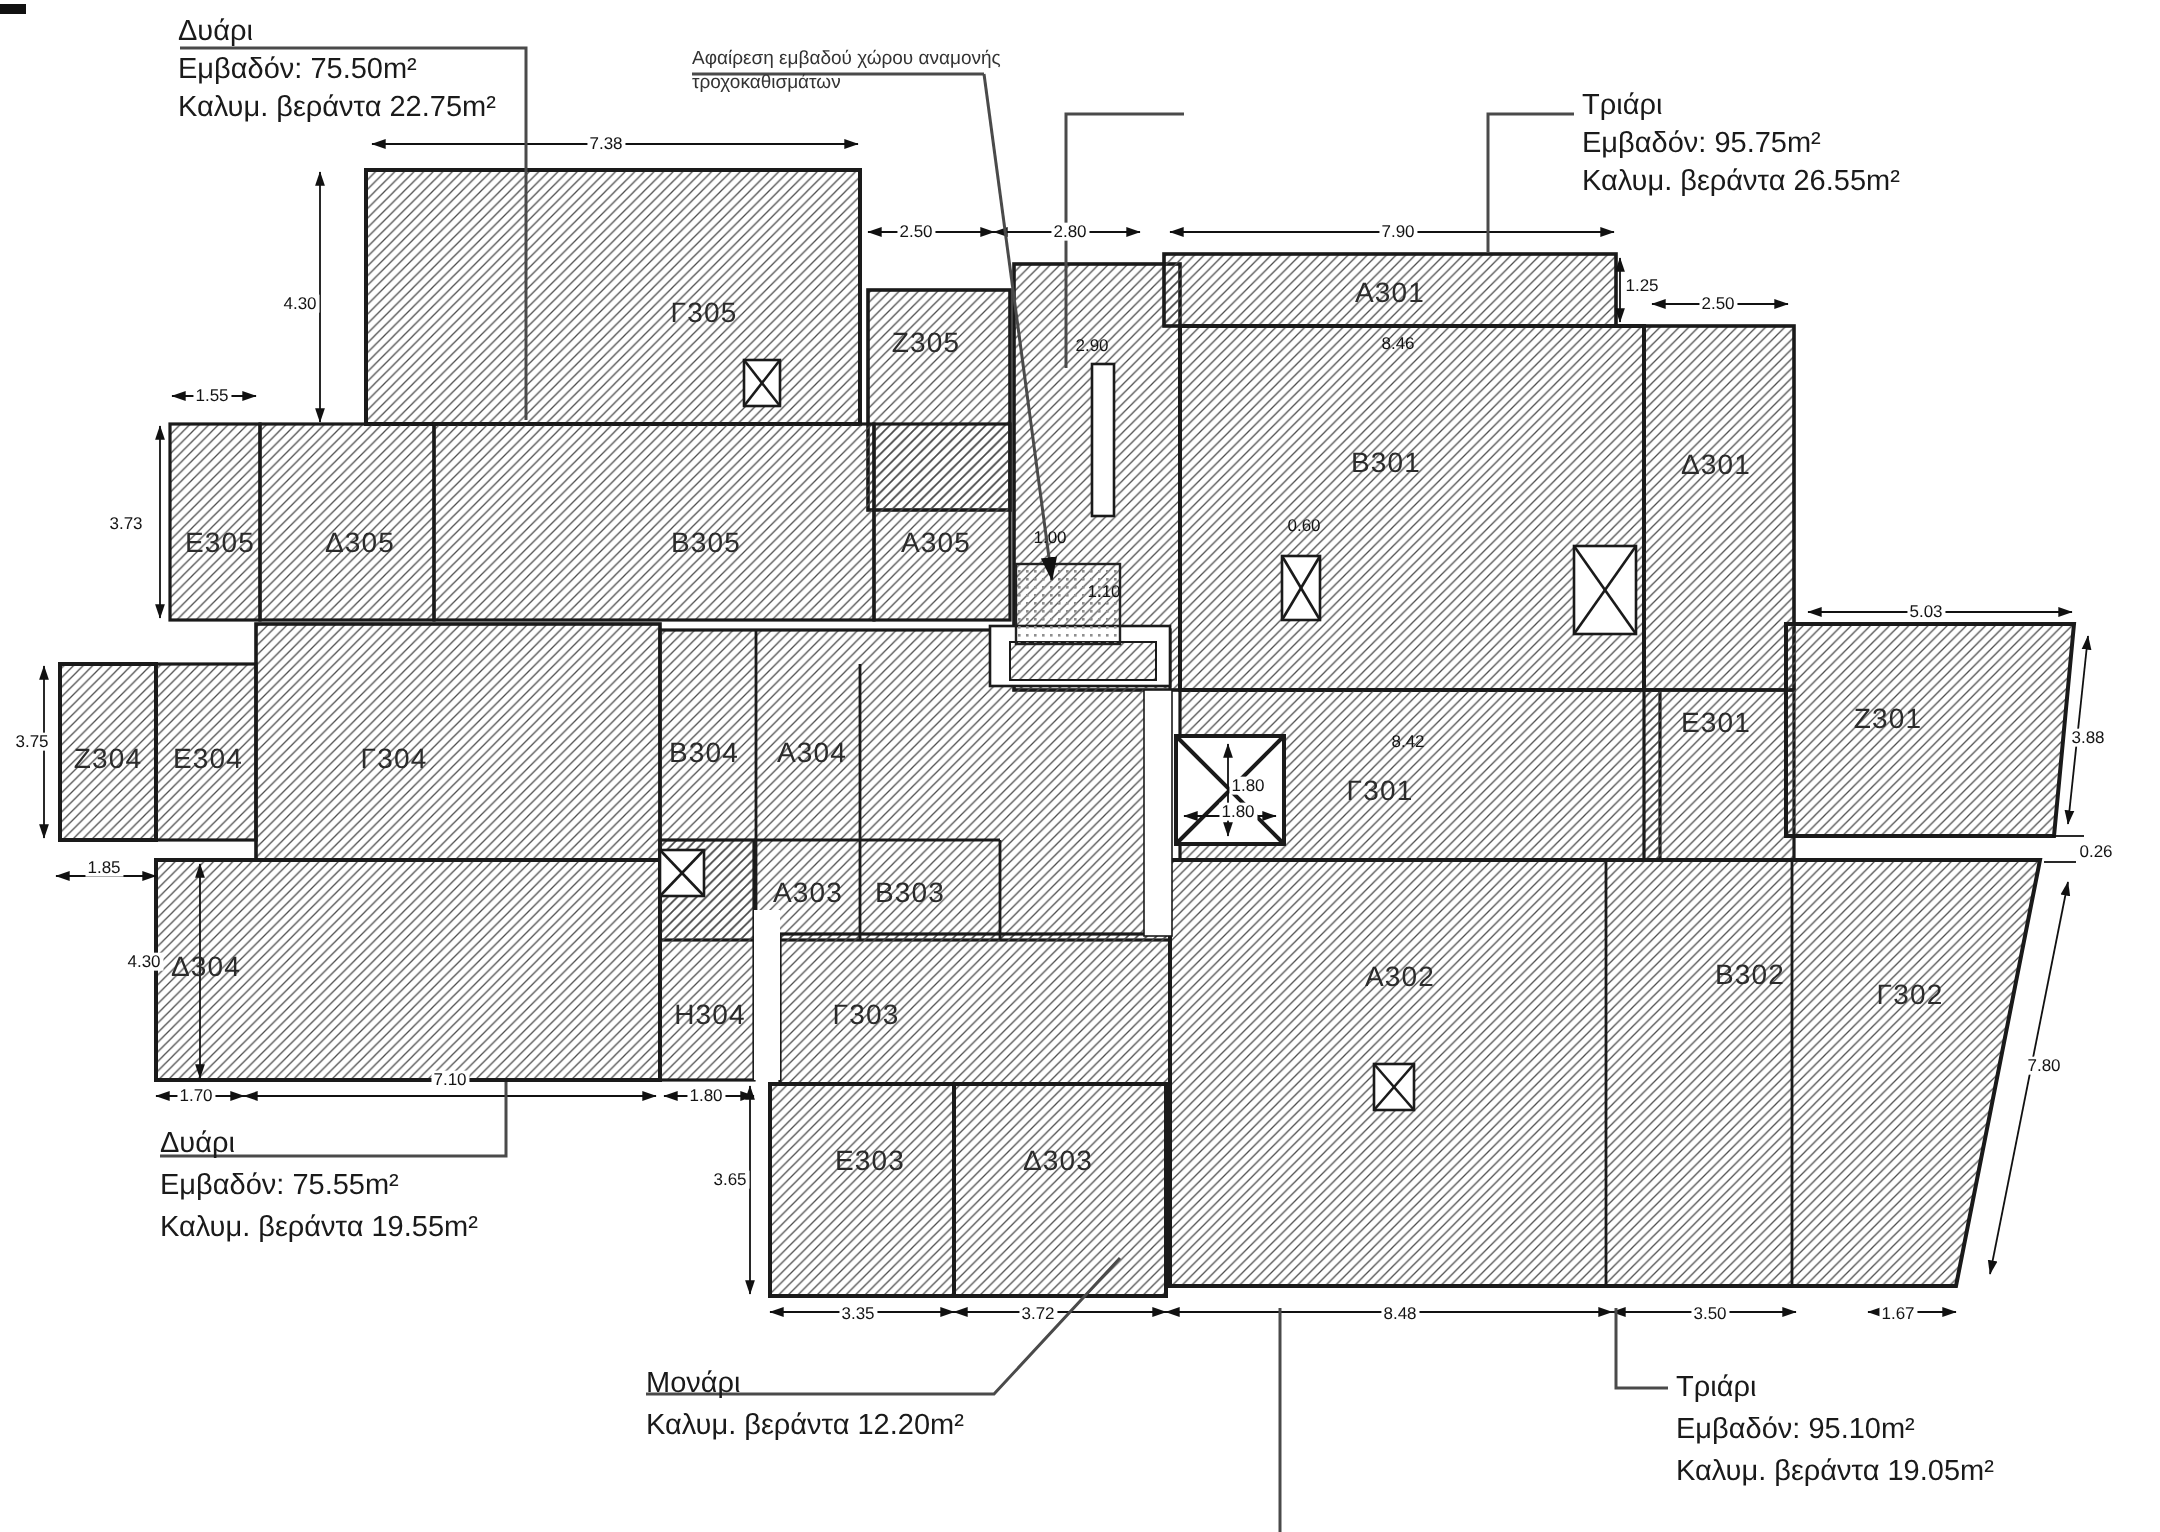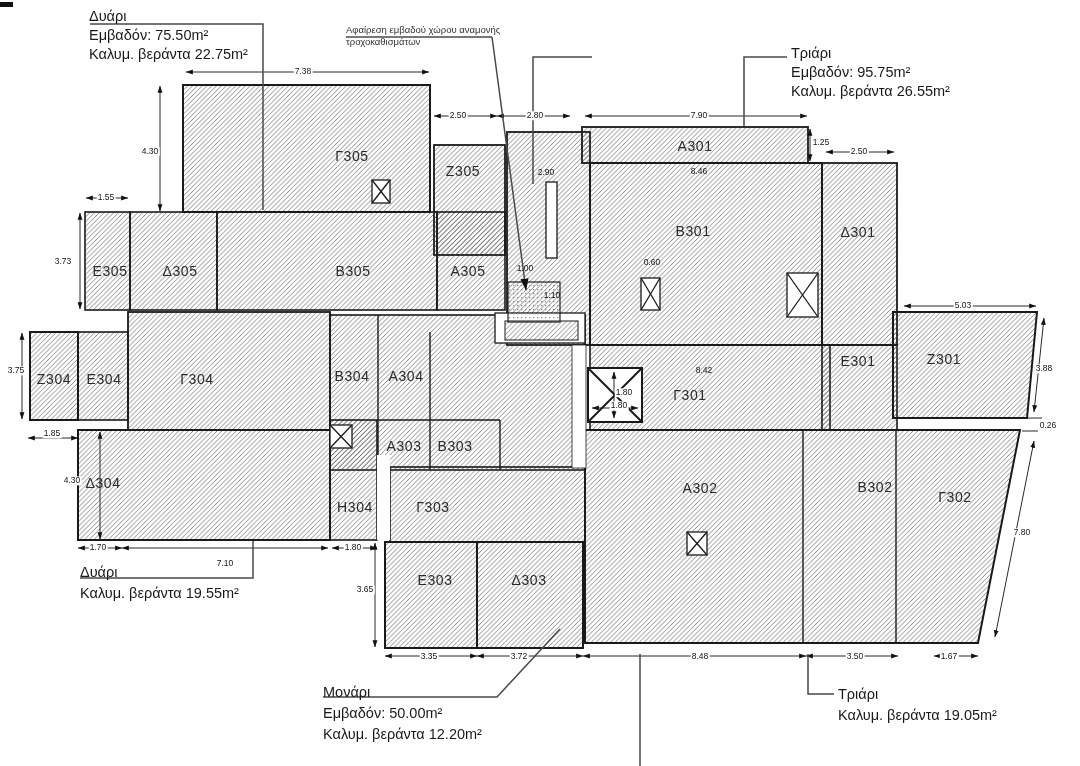--- a/index.html
+++ b/index.html
@@ -210,21 +210,21 @@
 <div class="dim" style="left:106px;top:198px">1.55</div>
 <div class="dim" style="left:63px;top:262px">3.73</div>
 <div class="dim" style="left:963px;top:306px">5.03</div>
 <div class="dim" style="left:1044px;top:369px">3.88</div>
 <div class="dim" style="left:16px;top:371px">3.75</div>
 <div class="dim" style="left:52px;top:434px">1.85</div>
 <div class="dim" style="left:1048px;top:426px">0.26</div>
 <div class="dim" style="left:72px;top:481px">4.30</div>
 <div class="dim" style="left:1022px;top:533px">7.80</div>
 <div class="dim" style="left:98px;top:548px">1.70</div>
-<div class="dim" style="left:225px;top:564px">7.10</div>
+<div class="dim" style="left:225px;top:540px">7.10</div>
 <div class="dim" style="left:353px;top:548px">1.80</div>
 <div class="dim" style="left:365px;top:590px">3.65</div>
 <div class="dim" style="left:429px;top:657px">3.35</div>
 <div class="dim" style="left:519px;top:657px">3.72</div>
 <div class="dim" style="left:700px;top:657px">8.48</div>
 <div class="dim" style="left:855px;top:657px">3.50</div>
 <div class="dim" style="left:949px;top:657px">1.67</div>
 <div class="dim" style="left:624px;top:393px">1.80</div>
 <div class="dim" style="left:619px;top:406px">1.80</div>
 <div class="dim nobg" style="left:546px;top:173px">2.90</div>
@@ -247,27 +247,28 @@
 
 
 <div class="ann" style="left:791px;top:44px">
   <div>Τριάρι</div>
   <div>Εμβαδόν: 95.75m²</div>
   <div>Καλυμ. βεράντα 26.55m²</div>
 </div>
 
 <div class="ann lh21" style="left:80px;top:562px">
   <div>Δυάρι</div>
+  <div>Εμβαδόν: 75.55m²</div>
   <div>Καλυμ. βεράντα 19.55m²</div>
 </div>
 
 <div class="ann lh21" style="left:323px;top:682px">
   <div>Μονάρι</div>
-  <div>Εμβαδόν: 50.00m²</div>
   <div>Καλυμ. βεράντα 12.20m²</div>
 </div>
 
 <div class="ann lh21" style="left:838px;top:684px">
   <div>Τριάρι</div>
+  <div>Εμβαδόν: 95.10m²</div>
   <div>Καλυμ. βεράντα 19.05m²</div>
 </div>
 
 </div>
 
 </body></html>

